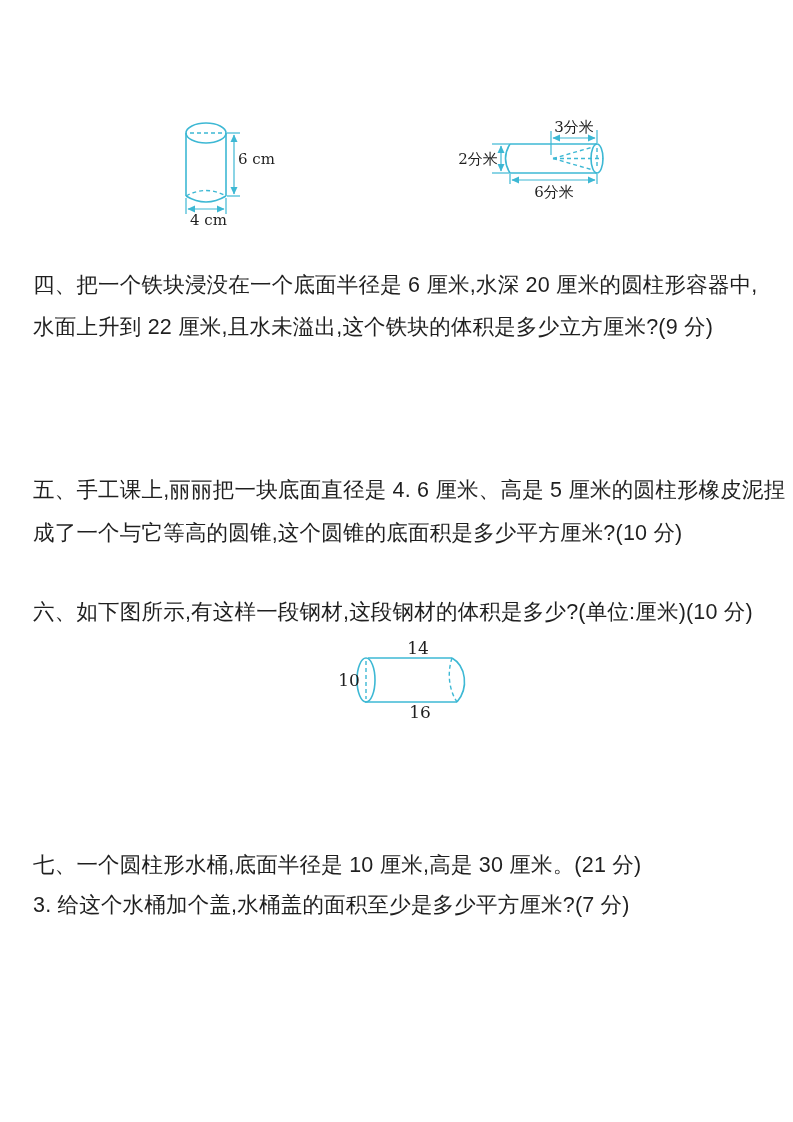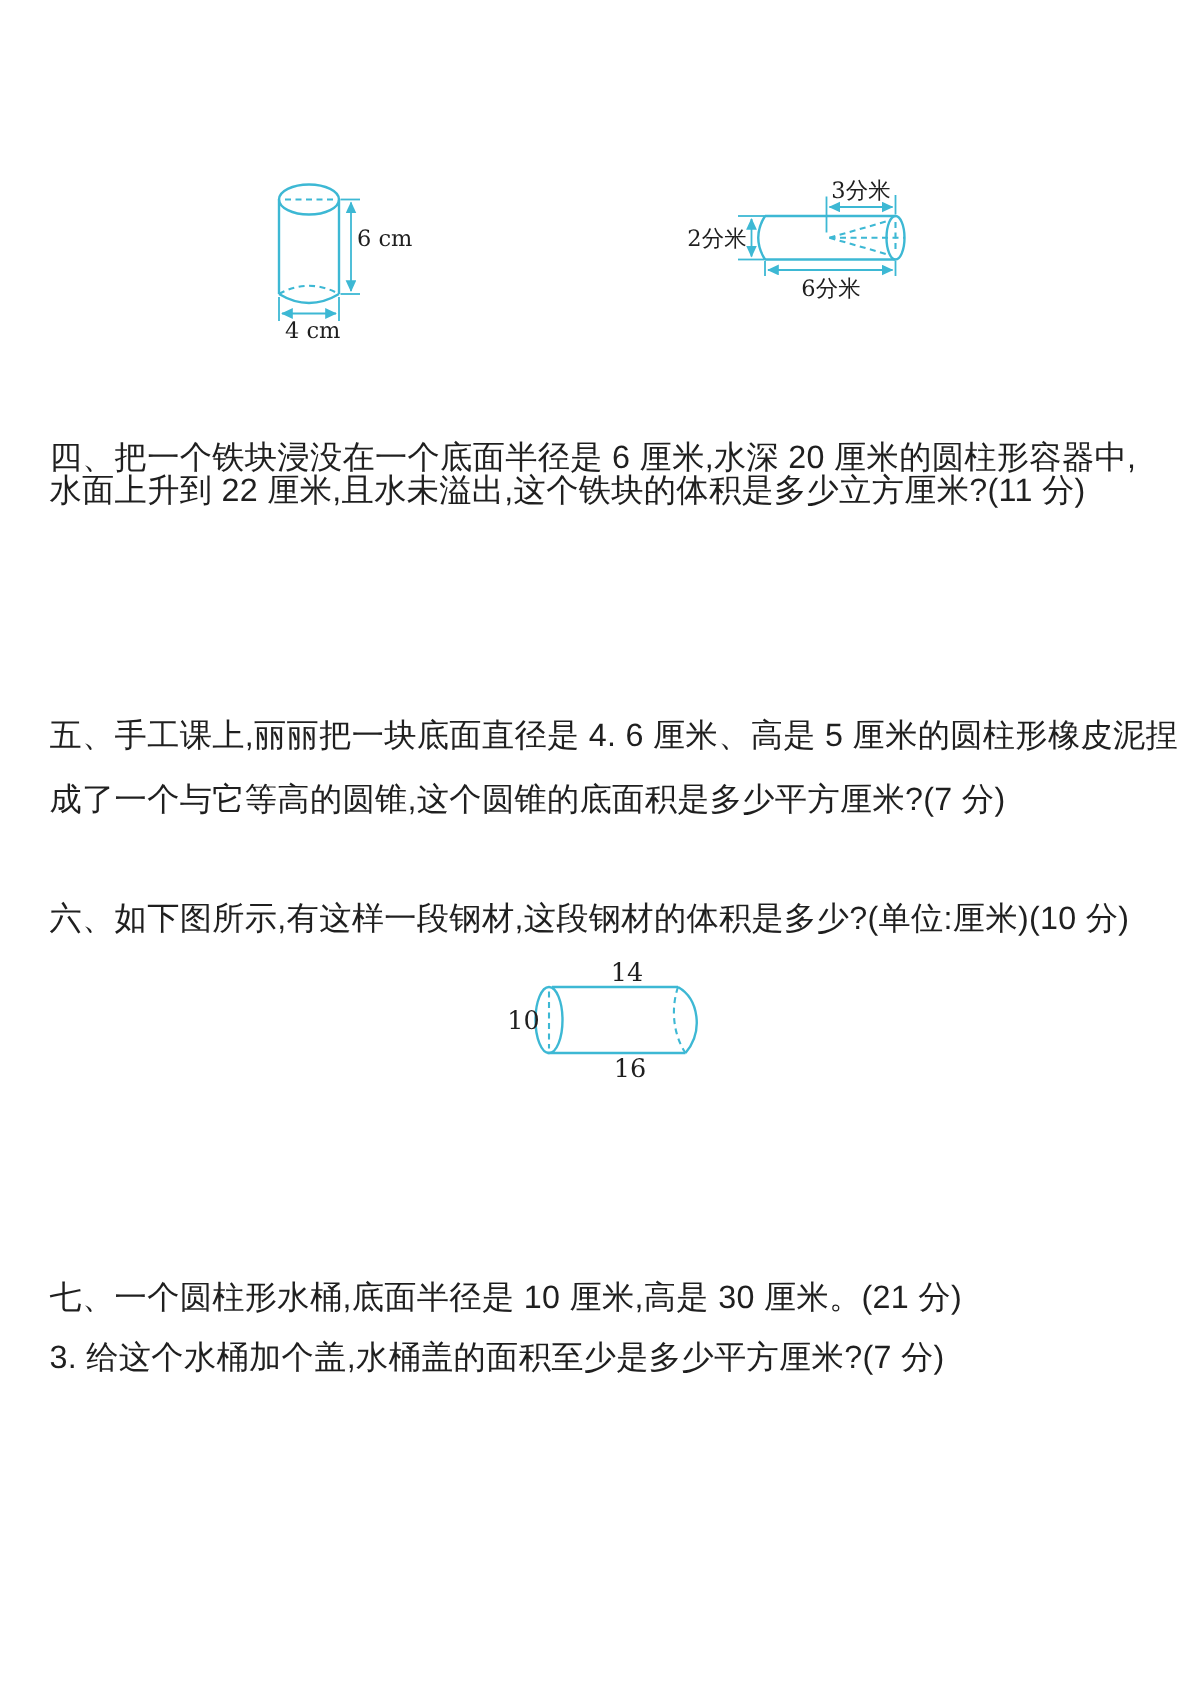--- a/index.html
+++ b/index.html
@@ -121,25 +121,25 @@
       <text class="lbl" x="22" y="61" text-anchor="middle">2分米</text>
     </g>
     <g>
       <line class="dim" x1="54" y1="71" x2="54" y2="81"></line>
       <line class="dim" x1="141" y1="71" x2="141" y2="81"></line>
       <line class="dim" x1="56" y1="77" x2="139" y2="77" marker-start="url(#ah2)" marker-end="url(#ah2)"></line>
       <text class="lbl" x="98" y="94" text-anchor="middle">6分米</text>
     </g>
   </svg>
 
-  <div class="qline" style="top:272px;margin-top:20px;">四、把一个铁块浸没在一个底面半径是 6 厘米,水深 20 厘米的圆柱形容器中,</div>
-  <div class="qline" style="top:314px;">水面上升到 22 厘米,且水未溢出,这个铁块的体积是多少立方厘米?(11 分)</div>
+  <div class="qline" style="top:272px;">四、把一个铁块浸没在一个底面半径是 6 厘米,水深 20 厘米的圆柱形容器中,</div>
+  <div class="qline" style="top:314px;">水面上升到 22 厘米,且水未溢出,这个铁块的体积是多少立方厘米?(9 分)</div>
 
   <div class="qline" style="top:477px;">五、手工课上,丽丽把一块底面直径是 4. 6 厘米、高是 5 厘米的圆柱形橡皮泥捏</div>
-  <div class="qline" style="top:520px;">成了一个与它等高的圆锥,这个圆锥的底面积是多少平方厘米?(7 分)</div>
+  <div class="qline" style="top:520px;">成了一个与它等高的圆锥,这个圆锥的底面积是多少平方厘米?(10 分)</div>
 
   <div class="qline" style="top:599px;">六、如下图所示,有这样一段钢材,这段钢材的体积是多少?(单位:厘米)(10 分)</div>
 
   <svg class="diagram" style="left:336px; top:630px;" width="140" height="92" viewBox="0 0 140 92">
     <g>
       <ellipse class="cyl" cx="30" cy="50" rx="9" ry="22"></ellipse>
       <line class="cyl-dash" x1="30" y1="31" x2="30" y2="69"></line>
       <line class="cyl" x1="32" y1="28" x2="116" y2="28"></line>
       <line class="cyl" x1="29" y1="72" x2="121" y2="72"></line>
       <path class="cyl" d="M116,28 C130,36 133,58 121,72"></path>

